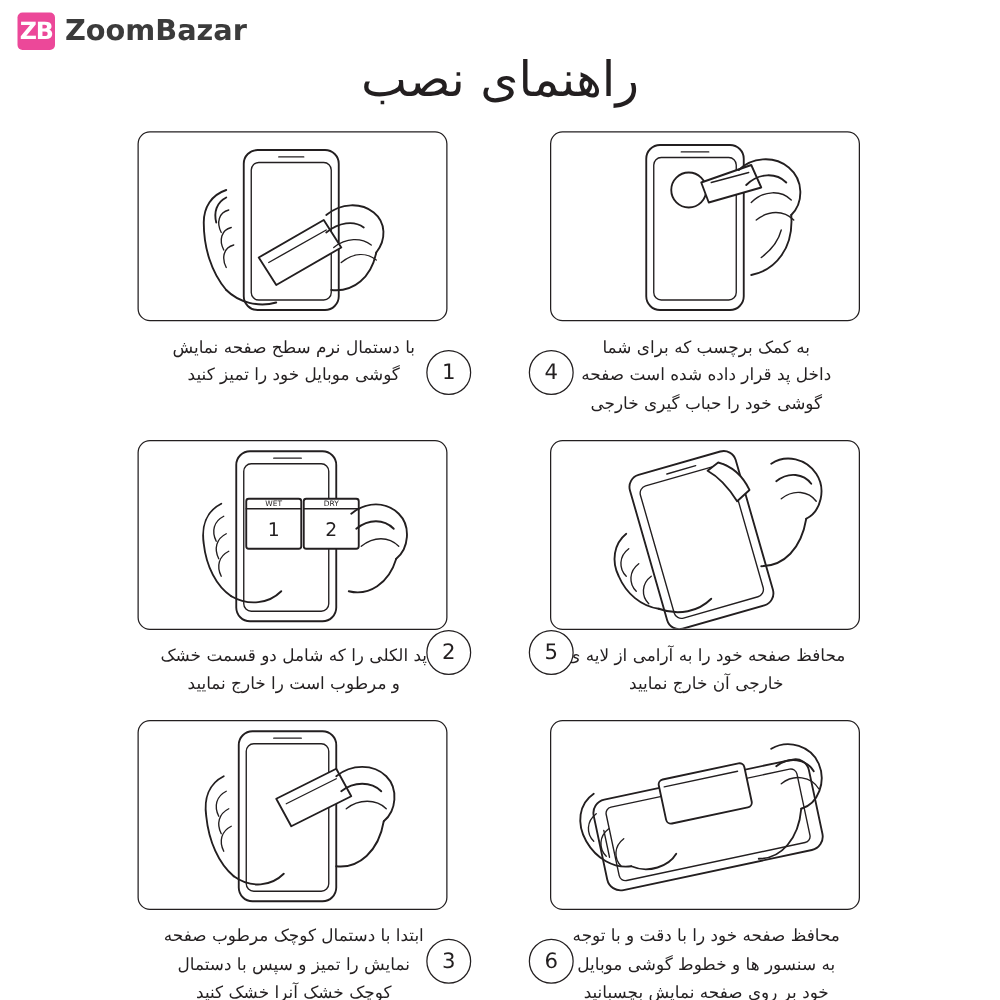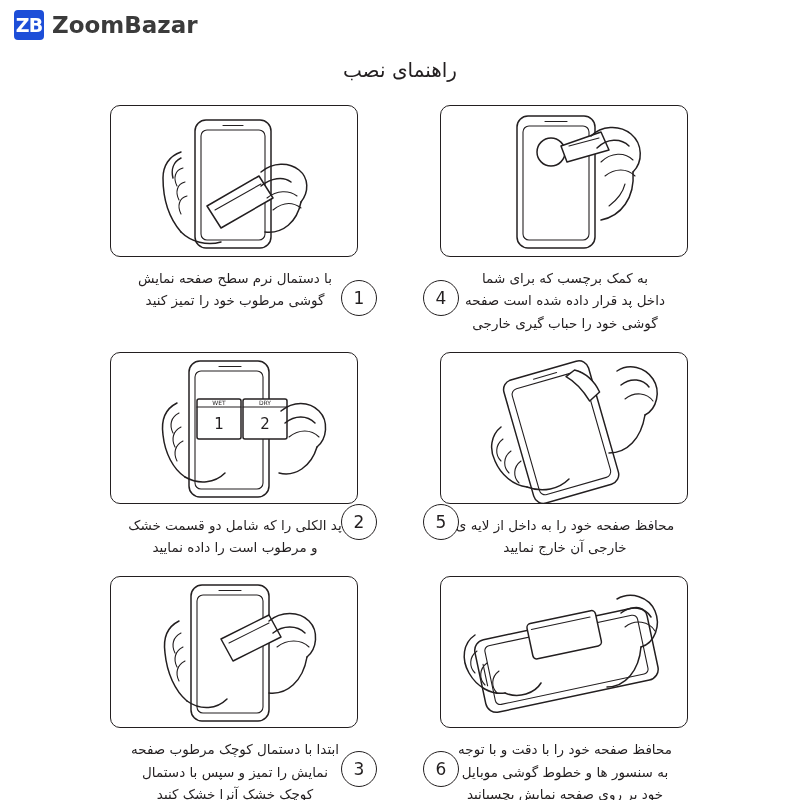--- a/index.html
+++ b/index.html
@@ -48,25 +48,25 @@
   .brand-name {
     font-size: 23px;
     font-weight: bold;
     color: #3b3b3b;
     font-family: "DejaVu Sans", sans-serif;
   }
 
   
   .page-title {
     position: absolute;
-    top: 58px;
+    top: 42px;
     left: 0;
     width: 800px;
     text-align: center;
-    font-size: 20px;
+    font-size: 39px;
     color: #231f20;
     direction: rtl;
     font-family: "DejaVu Sans", sans-serif;
   }
 
   
   .steps-grid {
     position: absolute;
     top: 105px;
     left: 110px;
@@ -121,21 +121,21 @@
 
   svg { display: block; }
   .ln { fill: none; stroke: #231f20; stroke-width: 1.5; stroke-linecap: round; stroke-linejoin: round; }
   .ln-thin { fill: none; stroke: #231f20; stroke-width: 1.1; stroke-linecap: round; stroke-linejoin: round; }
   .fillw { fill: #ffffff; stroke: #231f20; stroke-width: 1.5; stroke-linejoin: round; }
 </style>
 </head>
 <body>
 
 <div class="brand">
-  <div class="brand-mark" style="background: #1d4ed8;">
+  <div class="brand-mark" style="background: #ec4899;">
     <span class="zb">ZB</span>
   </div>
   <div class="brand-name">ZoomBazar</div>
 </div>
 
 <div class="page-title">راهنمای نصب</div>
 
 <div class="steps-grid">
 
   <div class="step col-left">
@@ -158,21 +158,21 @@
 
         <path class="ln" d="M150 66 C162 56 178 56 188 64 C198 72 198 86 190 96"></path>
         <path class="ln" d="M150 80 C160 72 172 70 180 76"></path>
         <path class="ln-thin" d="M156 92 C166 84 178 84 186 90"></path>
         <path class="ln-thin" d="M162 104 C172 96 182 96 190 102"></path>
         <path class="ln" d="M190 96 C186 116 172 128 154 126"></path>
       </svg>
     </div>
     <div class="badge">1</div>
     <div class="caption" style="white-space: pre-line;">با دستمال نرم سطح صفحه نمایش
-گوشی مرطوب خود را تمیز کنید</div>
+گوشی موبایل خود را تمیز کنید</div>
   </div>
 
   <div class="step col-right">
     <div class="illus-box">
       <svg width="248" height="152" viewBox="0 0 248 152">
         <rect class="fillw" x="76" y="10" width="78" height="132" rx="11"></rect>
         <rect class="ln-thin" x="82" y="20" width="66" height="114" rx="6"></rect>
         <line class="ln-thin" x1="104" y1="15.5" x2="126" y2="15.5"></line>
 
         <circle class="fillw" cx="110" cy="46" r="14"></circle>
@@ -216,21 +216,21 @@
         <path class="ln" d="M74 124 C88 132 104 130 114 120"></path>
 
         <path class="ln" d="M170 58 C182 48 198 48 208 58 C218 68 216 86 206 94"></path>
         <path class="ln" d="M174 70 C184 62 196 62 204 70"></path>
         <path class="ln-thin" d="M178 84 C188 76 200 76 208 84"></path>
         <path class="ln" d="M206 94 C200 114 184 124 168 120"></path>
       </svg>
     </div>
     <div class="badge">2</div>
     <div class="caption" style="white-space: pre-line;">پد الکلی را که شامل دو قسمت خشک
-و مرطوب است را داده نمایید</div>
+و مرطوب است را خارج نمایید</div>
   </div>
 
   <div class="step col-right">
     <div class="illus-box">
       <svg width="248" height="152" viewBox="0 0 248 152">
 
         <g transform="rotate(-16 124 78)">
           <rect class="fillw" x="76" y="14" width="88" height="128" rx="10"></rect>
           <rect class="ln-thin" x="83" y="24" width="74" height="110" rx="6"></rect>
           <line class="ln-thin" x1="108" y1="19.5" x2="132" y2="19.5"></line>
@@ -244,21 +244,21 @@
         <path class="ln-thin" d="M80 108 C72 114 72 124 78 130"></path>
         <path class="ln" d="M86 134 C102 140 118 136 128 126"></path>
 
         <path class="ln" d="M176 18 C188 10 204 14 212 26 C220 38 216 56 204 62"></path>
         <path class="ln" d="M180 32 C190 24 202 26 208 34"></path>
         <path class="ln-thin" d="M184 46 C194 38 206 40 212 48"></path>
         <path class="ln" d="M204 62 C200 86 186 100 168 100"></path>
       </svg>
     </div>
     <div class="badge">5</div>
-    <div class="caption" style="white-space: pre-line;">محافظ صفحه خود را به داخل از لایه ی
+    <div class="caption" style="white-space: pre-line;">محافظ صفحه خود را به آرامی از لایه ی
 خارجی آن خارج نمایید</div>
   </div>
 
   <div class="step col-left">
     <div class="illus-box">
       <svg width="248" height="152" viewBox="0 0 248 152">
         <rect class="fillw" x="80" y="8" width="78" height="136" rx="11"></rect>
         <rect class="ln-thin" x="86" y="18" width="66" height="118" rx="6"></rect>
         <line class="ln-thin" x1="108" y1="13.5" x2="130" y2="13.5"></line>
 

